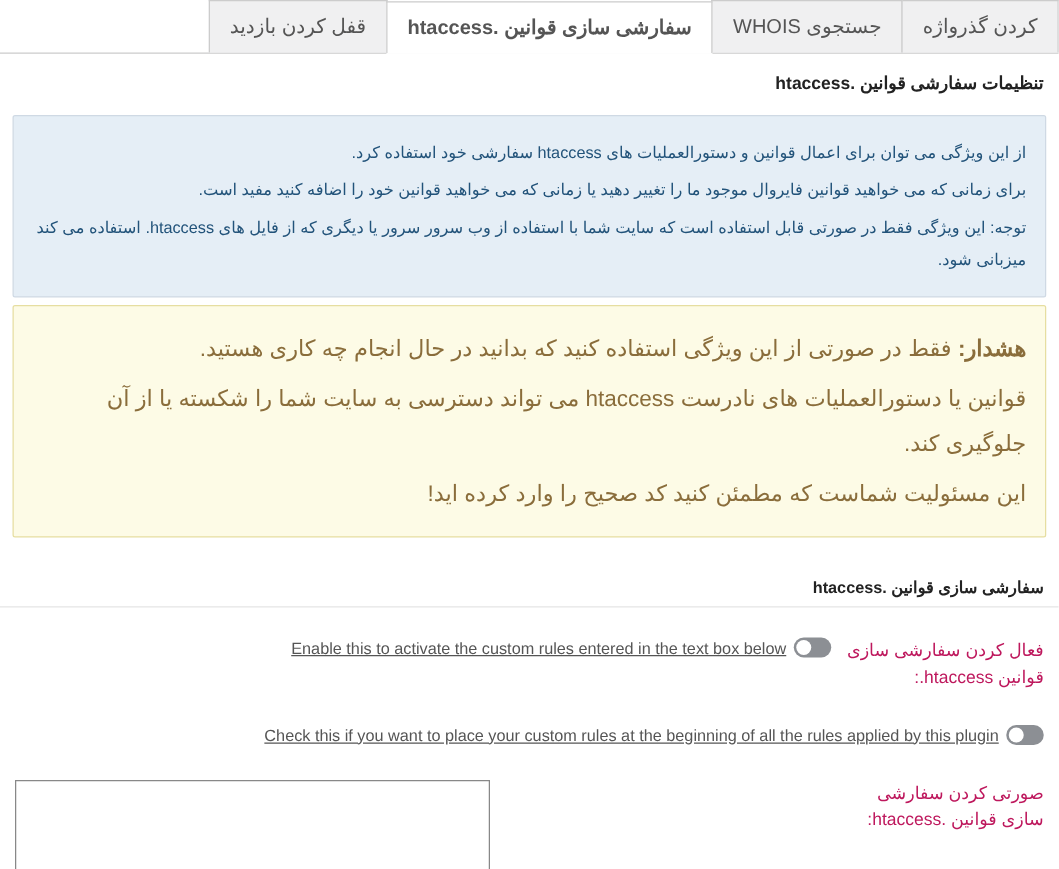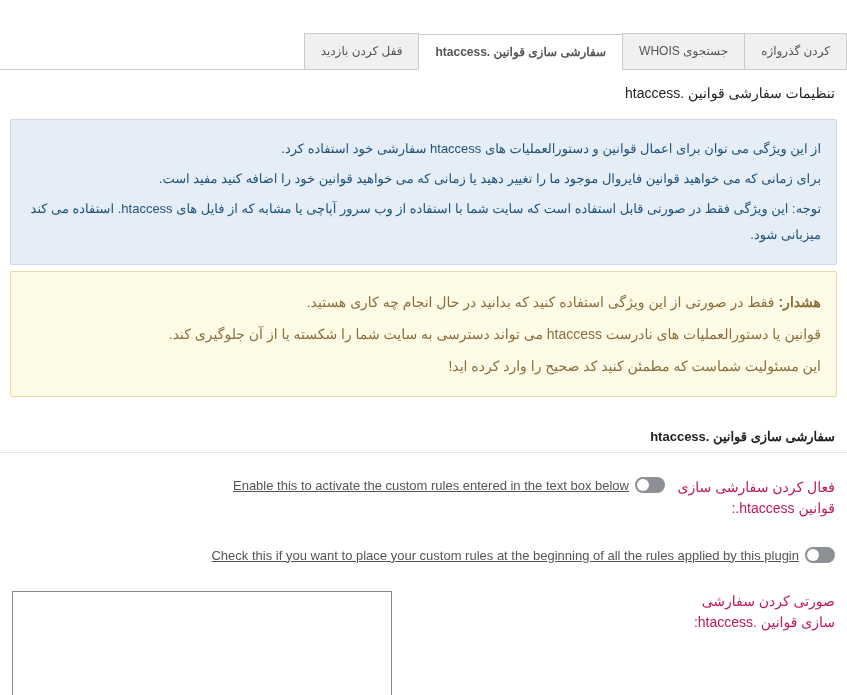--- a/index.html
+++ b/index.html
@@ -21,34 +21,33 @@
       padding: 0;
     }
     .tab {
       padding: 10px 16px;
       background: #f0f0f1;
       border: 1px solid #ccc;
       border-bottom: none;
       margin-left: -1px;
       color: #555;
       cursor: pointer;
-      font-size: 12px;
-      margin-top: 33px;
+      font-size: 16px;
     }
     .tab.active {
       background: #fff;
       border-bottom: 1px solid #fff;
       position: relative;
       top: 1px;
       font-weight: bold;
     }
     .page-title {
       padding: 15px 12px 12px;
       font-size: 14px;
-      font-weight: normal;
+      font-weight: bold;
       color: #222;
     }
     .info-box {
       margin: 6px 10px 0;
       padding: 12px 15px;
       background: #e5eef6;
       border: 1px solid #cfd9e4;
       border-radius: 2px;
       color: #22537a;
       line-height: 2;
@@ -58,21 +57,21 @@
       margin: 4px 0;
     }
     .warn-box {
       margin: 6px 10px 14px;
       padding: 12px 15px;
       background: #fdfbe6;
       border: 1px solid #e6dea1;
       border-radius: 2px;
       color: #8a6d3b;
       line-height: 2;
-      font-size: 14px;
+      font-size: 18px;
     }
     .warn-box p {
       margin: 4px 0;
     }
     .section-title {
       padding: 18px 12px 8px;
       font-size: 13px;
       font-weight: bold;
       color: #222;
       border-bottom: 1px solid #e5e5e5;
@@ -147,21 +146,21 @@
   <div class="tab">جستجوی WHOIS</div>
   <div class="tab active">سفارشی سازی قوانین .htaccess</div>
   <div class="tab">قفل کردن بازدید</div>
 </div>
 
 <div class="page-title">تنظیمات سفارشی قوانین .htaccess</div>
 
 <div class="info-box">
   <p>از این ویژگی می توان برای اعمال قوانین و دستورالعملیات های htaccess سفارشی خود استفاده کرد.</p>
   <p>برای زمانی که می خواهید قوانین فایروال موجود ما را تغییر دهید یا زمانی که می خواهید قوانین خود را اضافه کنید مفید است.</p>
-  <p>توجه: این ویژگی فقط در صورتی قابل استفاده است که سایت شما با استفاده از وب سرور آپاچی یا مشابه که از فایل های htaccess. استفاده می کند میزبانی شود.</p>
+  <p>توجه: این ویژگی فقط در صورتی قابل استفاده است که سایت شما با استفاده از وب سرور سرور یا دیگری که از فایل های htaccess. استفاده می کند میزبانی شود.</p>
 </div>
 
 <div class="warn-box">
   <p><strong>هشدار:</strong><span> فقط در صورتی از این ویژگی استفاده کنید که بدانید در حال انجام چه کاری هستید.</span></p>
   <p>قوانین یا دستورالعملیات های نادرست htaccess می تواند دسترسی به سایت شما را شکسته یا از آن جلوگیری کند.</p>
   <p>این مسئولیت شماست که مطمئن کنید کد صحیح را وارد کرده اید!</p>
 </div>
 
 <div class="section-title">سفارشی سازی قوانین .htaccess</div>
 

